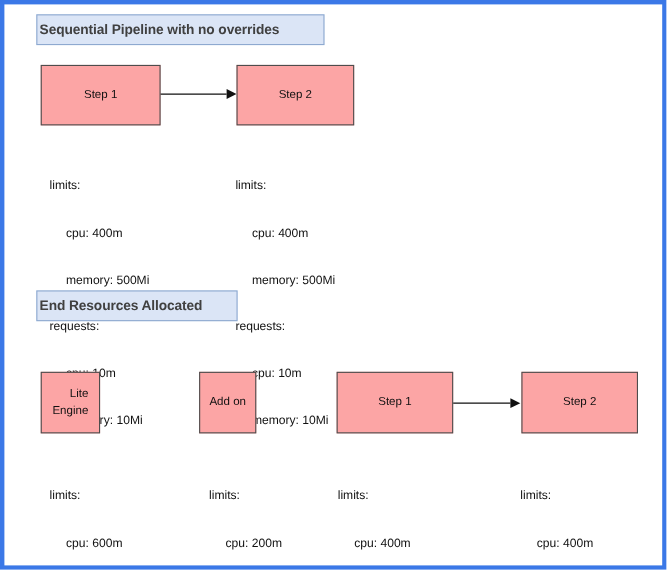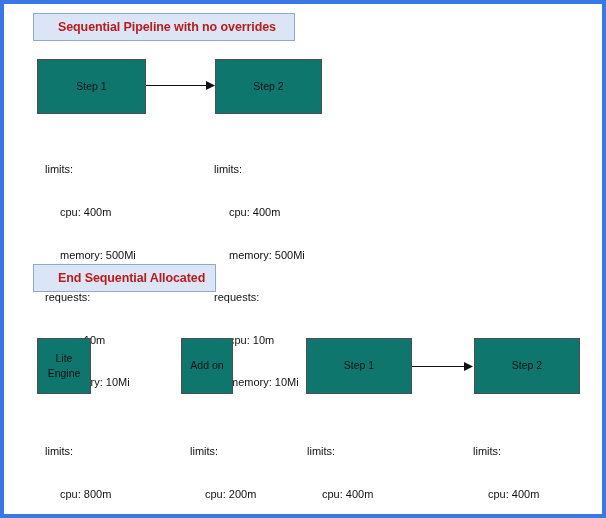--- a/index.html
+++ b/index.html
@@ -21,39 +21,39 @@
     border: 4px solid #3b78e7;
     background: #ffffff;
     overflow: hidden;
   }
   
   .section-header {
     position: absolute;
     box-sizing: border-box;
     background: #dbe5f6;
     border: 1px solid #8ea9d0;
-    color: #b91c1c;
+    color: #404040;
     font-weight: bold;
     font-size: 12.5px;
     line-height: 1;
     display: flex;
     align-items: center;
-    padding-left: 24px;
+    padding-left: 2px;
     letter-spacing: -0.1px;
   }
   
   .node {
     position: absolute;
     box-sizing: border-box;
-    background: #0f766e;
+    background: #fca5a5;
     border: 1.6px solid #4d4d4d;
     display: flex;
     align-items: center;
     justify-content: center;
-    text-align: center;
+    text-align: right;
     font-size: 10.5px;
     color: #111111;
     line-height: 1.45;
   }
   .node .node-label {
     display: block;
     white-space: pre-line;
   }
   
   .arrow {
@@ -112,21 +112,21 @@
 
   <div class="spec" style="left:210px; top:130px;">
     <span class="top">limits:</span>
     <span class="ind">cpu: 400m</span>
     <span class="ind">memory: 500Mi</span>
     <span class="top">requests:</span>
     <span class="ind">cpu: 10m</span>
     <span class="ind">memory: 10Mi</span>
   </div>
 
-  <div class="section-header" style="left:29px; top:260px; width:183px; height:28px;">End Sequential Allocated</div>
+  <div class="section-header" style="left:29px; top:260px; width:183px; height:28px;">End Resources Allocated</div>
 
   <div class="node" style="left:33px; top:334px; width:54px; height:56px;">
     <span class="node-label">Lite
 Engine</span>
   </div>
 
   <div class="node" style="left:177px; top:334px; width:52px; height:56px;">
     <span class="node-label">Add on</span>
   </div>
 
@@ -140,21 +140,21 @@
       <polygon points="52,3 61,7.5 52,12" fill="#111111"></polygon>
     </svg>
   </div>
 
   <div class="node" style="left:470px; top:334px; width:106px; height:56px;">
     <span class="node-label">Step 2</span>
   </div>
 
   <div class="spec" style="left:41px; top:412px;">
     <span class="top">limits:</span>
-    <span class="ind">cpu: 800m</span>
+    <span class="ind">cpu: 600m</span>
     
     
     
     
   </div>
 
   <div class="spec" style="left:186px; top:412px;">
     <span class="top">limits:</span>
     <span class="ind">cpu: 200m</span>
     

